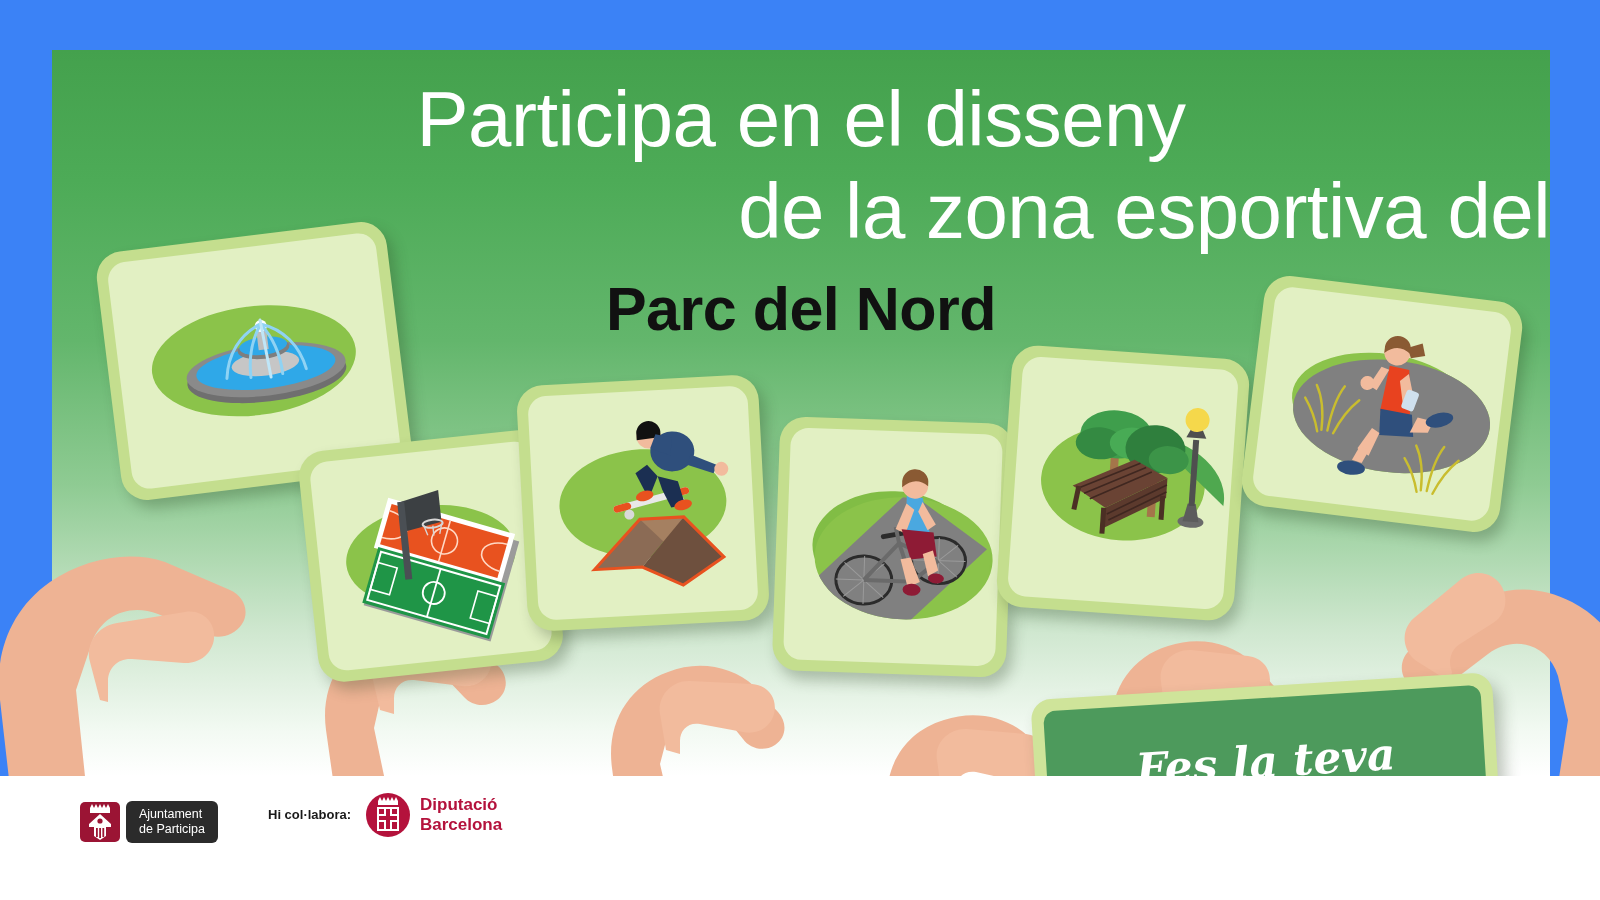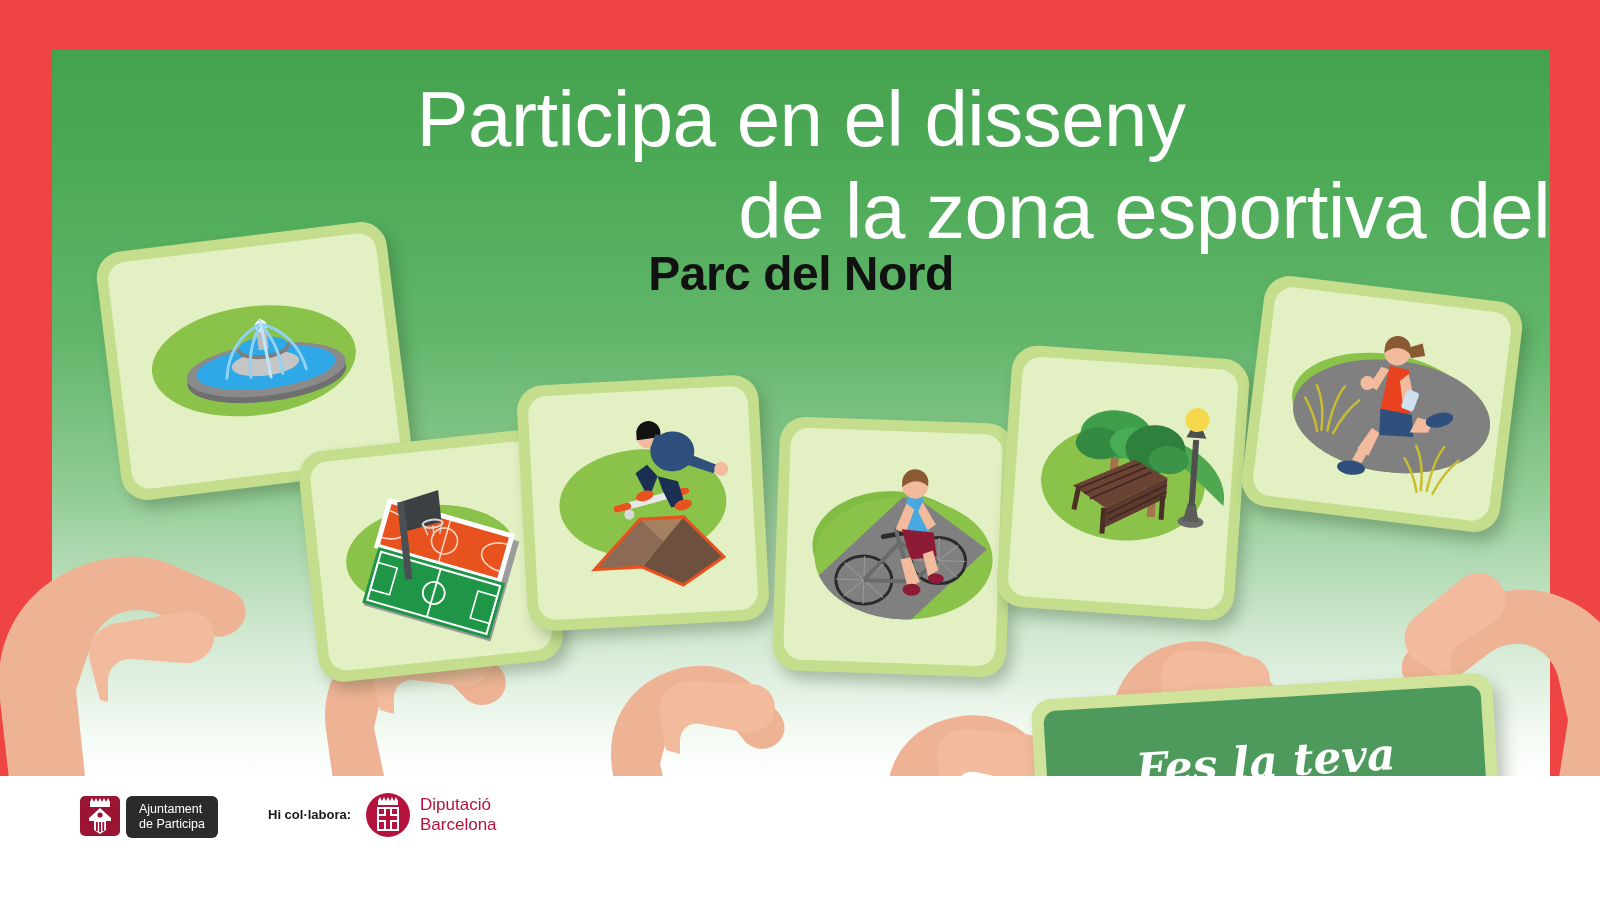--- a/index.html
+++ b/index.html
@@ -1,41 +1,41 @@
 <!DOCTYPE html>
 <html><head>
 <meta charset="utf-8">
 <style>
   html,body{margin:0;padding:0;background:#ffffff;}
   body{
     width:1600px;height:900px;position:relative;overflow:hidden;
     font-family:"Liberation Sans", sans-serif;
   }
-  #stage{position:absolute;inset:0;width:1600px;height:900px;background:#ef4444;overflow:hidden;}
+  #stage{position:absolute;inset:0;width:1600px;height:900px;background:#3b82f6;overflow:hidden;}
 
   
   .green-panel{
     position:absolute;left:52px;top:50px;width:1498px;height:726px;
     background:linear-gradient(180deg,#44a14d 0%, #4dab57 18%, #63b66c 40%, #8fcb93 60%, #cfe7cf 80%, #f3faf3 94%, #ffffff 100%);
   }
 
   
   .headline{
     position:absolute;left:52px;top:62px;width:1498px;
     text-align:center;line-height:1.0;
     pointer-events:none;
   }
   .hl-line{
     display:block;color:#ffffff;font-size:78px;font-weight:400;
     letter-spacing:-0.5px;
   }
   .hl-line.l1{margin-top:18px;}
   .hl-line.l2{margin-top:14px;text-align:right;}
   .hl-strong{
-    display:block;color:#111111;font-size:48px;font-weight:bold;margin-top:0;
+    display:block;color:#111111;font-size:61px;font-weight:bold;margin-top:29px;
     letter-spacing:-0.5px;
   }
 
   
   .card{
     position:absolute;
     background:#c4de8e;
     border-radius:26px;
     box-shadow:6px 9px 14px rgba(40,60,30,0.28);
   }
@@ -70,32 +70,32 @@
     position:absolute;inset:12px;background:#4d9a5c;border-radius:12px;
     display:flex;align-items:center;justify-content:center;
   }
   #cta .cta-text{
     color:#ffffff;font-family:"DejaVu Serif", serif;font-style:italic;font-weight:bold;
     font-size:44px;line-height:1.12;text-align:center;padding:0 12px;
   }
 
   
   #footer{position:absolute;left:0;top:776px;width:1600px;height:124px;background:#ffffff;}
-  .logo-aj{position:absolute;left:80px;top:20px;display:flex;align-items:flex-start;height:52px;}
+  .logo-aj{position:absolute;left:80px;top:20px;display:flex;align-items:center;height:52px;}
   .crest-box{width:40px;height:40px;background:#9b1434;border-radius:5px;position:relative;}
   .aj-name{
     margin-left:6px;background:#2b2b2b;border-radius:6px;color:#fff;
     font-size:12.5px;line-height:1.18;font-weight:500;
     padding:6px 13px 6px 13px;display:flex;flex-direction:column;justify-content:center;
     white-space:nowrap;
   }
   .collab{position:absolute;left:268px;top:31px;font-size:13px;color:#1a1a1a;font-weight:700;}
   .logo-dip{position:absolute;left:366px;top:17px;display:flex;align-items:center;}
   .dip-circle{width:44px;height:44px;border-radius:50%;background:#b4123c;position:relative;}
-  .dip-text{margin-left:10px;color:#b4123c;font-size:17px;font-weight:normal;line-height:1.16;white-space:nowrap;}
+  .dip-text{margin-left:10px;color:#b4123c;font-size:17px;font-weight:bold;line-height:1.16;white-space:nowrap;}
 </style>
 </head>
 <body>
 
 <div id="stage">
 
   <div class="green-panel"></div>
 
   <div class="headline">
     <span class="hl-line l1">Participa en el disseny</span>

